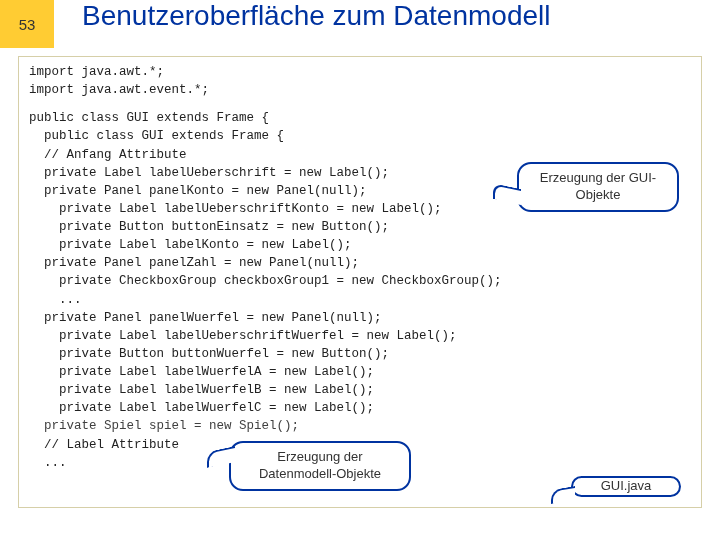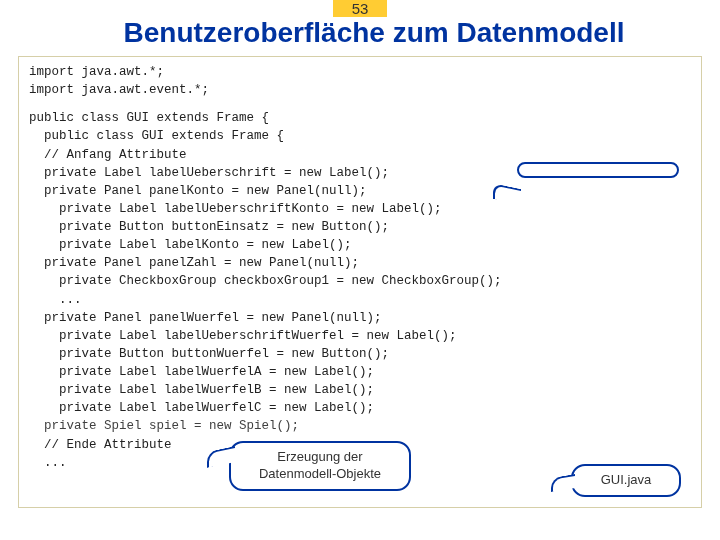--- a/index.html
+++ b/index.html
@@ -7,38 +7,36 @@
     padding: 0;
     width: 720px;
     height: 540px;
     background: #fff;
     font-family: Verdana, Geneva, sans-serif;
     position: relative;
     overflow: hidden;
   }
   .header {
     display: flex;
-    align-items: center;
     height: 48px;
-    flex-direction: column;
   }
   .pagenum {
     width: 54px;
     height: 100%;
     background: #ffcc33;
     display: flex;
     align-items: center;
     justify-content: center;
     font-size: 15px;
     color: #333;
   }
   .title {
     flex: 1;
     font-size: 28px;
-    font-weight: bold;
+    font-weight: normal;
     color: #0033a0;
     padding-left: 28px;
   }
   .codebox {
     margin: 8px 18px 8px 18px;
     border: 1px solid #d6cfa8;
     background: #fff;
     padding: 6px 10px;
     position: relative;
     height: 452px;
@@ -83,21 +81,21 @@
   .callout-2 { bottom: 16px; left: 210px; width: 150px; }
   .callout-2 .tail {
     left: -24px;
     top: 6px;
     border-top: 2px solid #0033a0;
     border-left: 2px solid #0033a0;
     border-top-left-radius: 10px;
     background: #fff;
     transform: skewY(-12deg);
   }
-  .callout-3 { bottom: 10px; right: 20px; width: 86px; padding:6px 10px; }
+  .callout-3 { bottom: 10px; right: 20px; width: 86px; padding:0 10px; }
   .callout-3 .tail {
     left: -22px;
     top: 10px;
     border-top: 2px solid #0033a0;
     border-left: 2px solid #0033a0;
     border-top-left-radius: 10px;
     background: #fff;
     transform: skewY(-10deg);
     width:22px; height:12px;
   }
@@ -125,25 +123,26 @@
   private Panel panelZahl = new Panel(null);
     private CheckboxGroup checkboxGroup1 = new CheckboxGroup();
     ...
   private Panel panelWuerfel = new Panel(null);
     private Label labelUeberschriftWuerfel = new Label();
     private Button buttonWuerfel = new Button();
     private Label labelWuerfelA = new Label();
     private Label labelWuerfelB = new Label();
     private Label labelWuerfelC = new Label();</div>
   <div class="code brown">  private Spiel spiel = new Spiel();</div>
-  <div class="code">  // Ende Attribute
+  <div class="code">  // Label Attribute
   ...</div>
 
   <div class="callout callout-1">
     <div class="tail"></div>
+    <span>Erzeugung der GUI-Objekte</span>
   </div>
 
   <div class="callout callout-2">
     <div class="tail"></div>
     <span>Erzeugung der Datenmodell-Objekte</span>
   </div>
 
   <div class="callout callout-3">
     <div class="tail"></div>
     <span>GUI.java</span>

